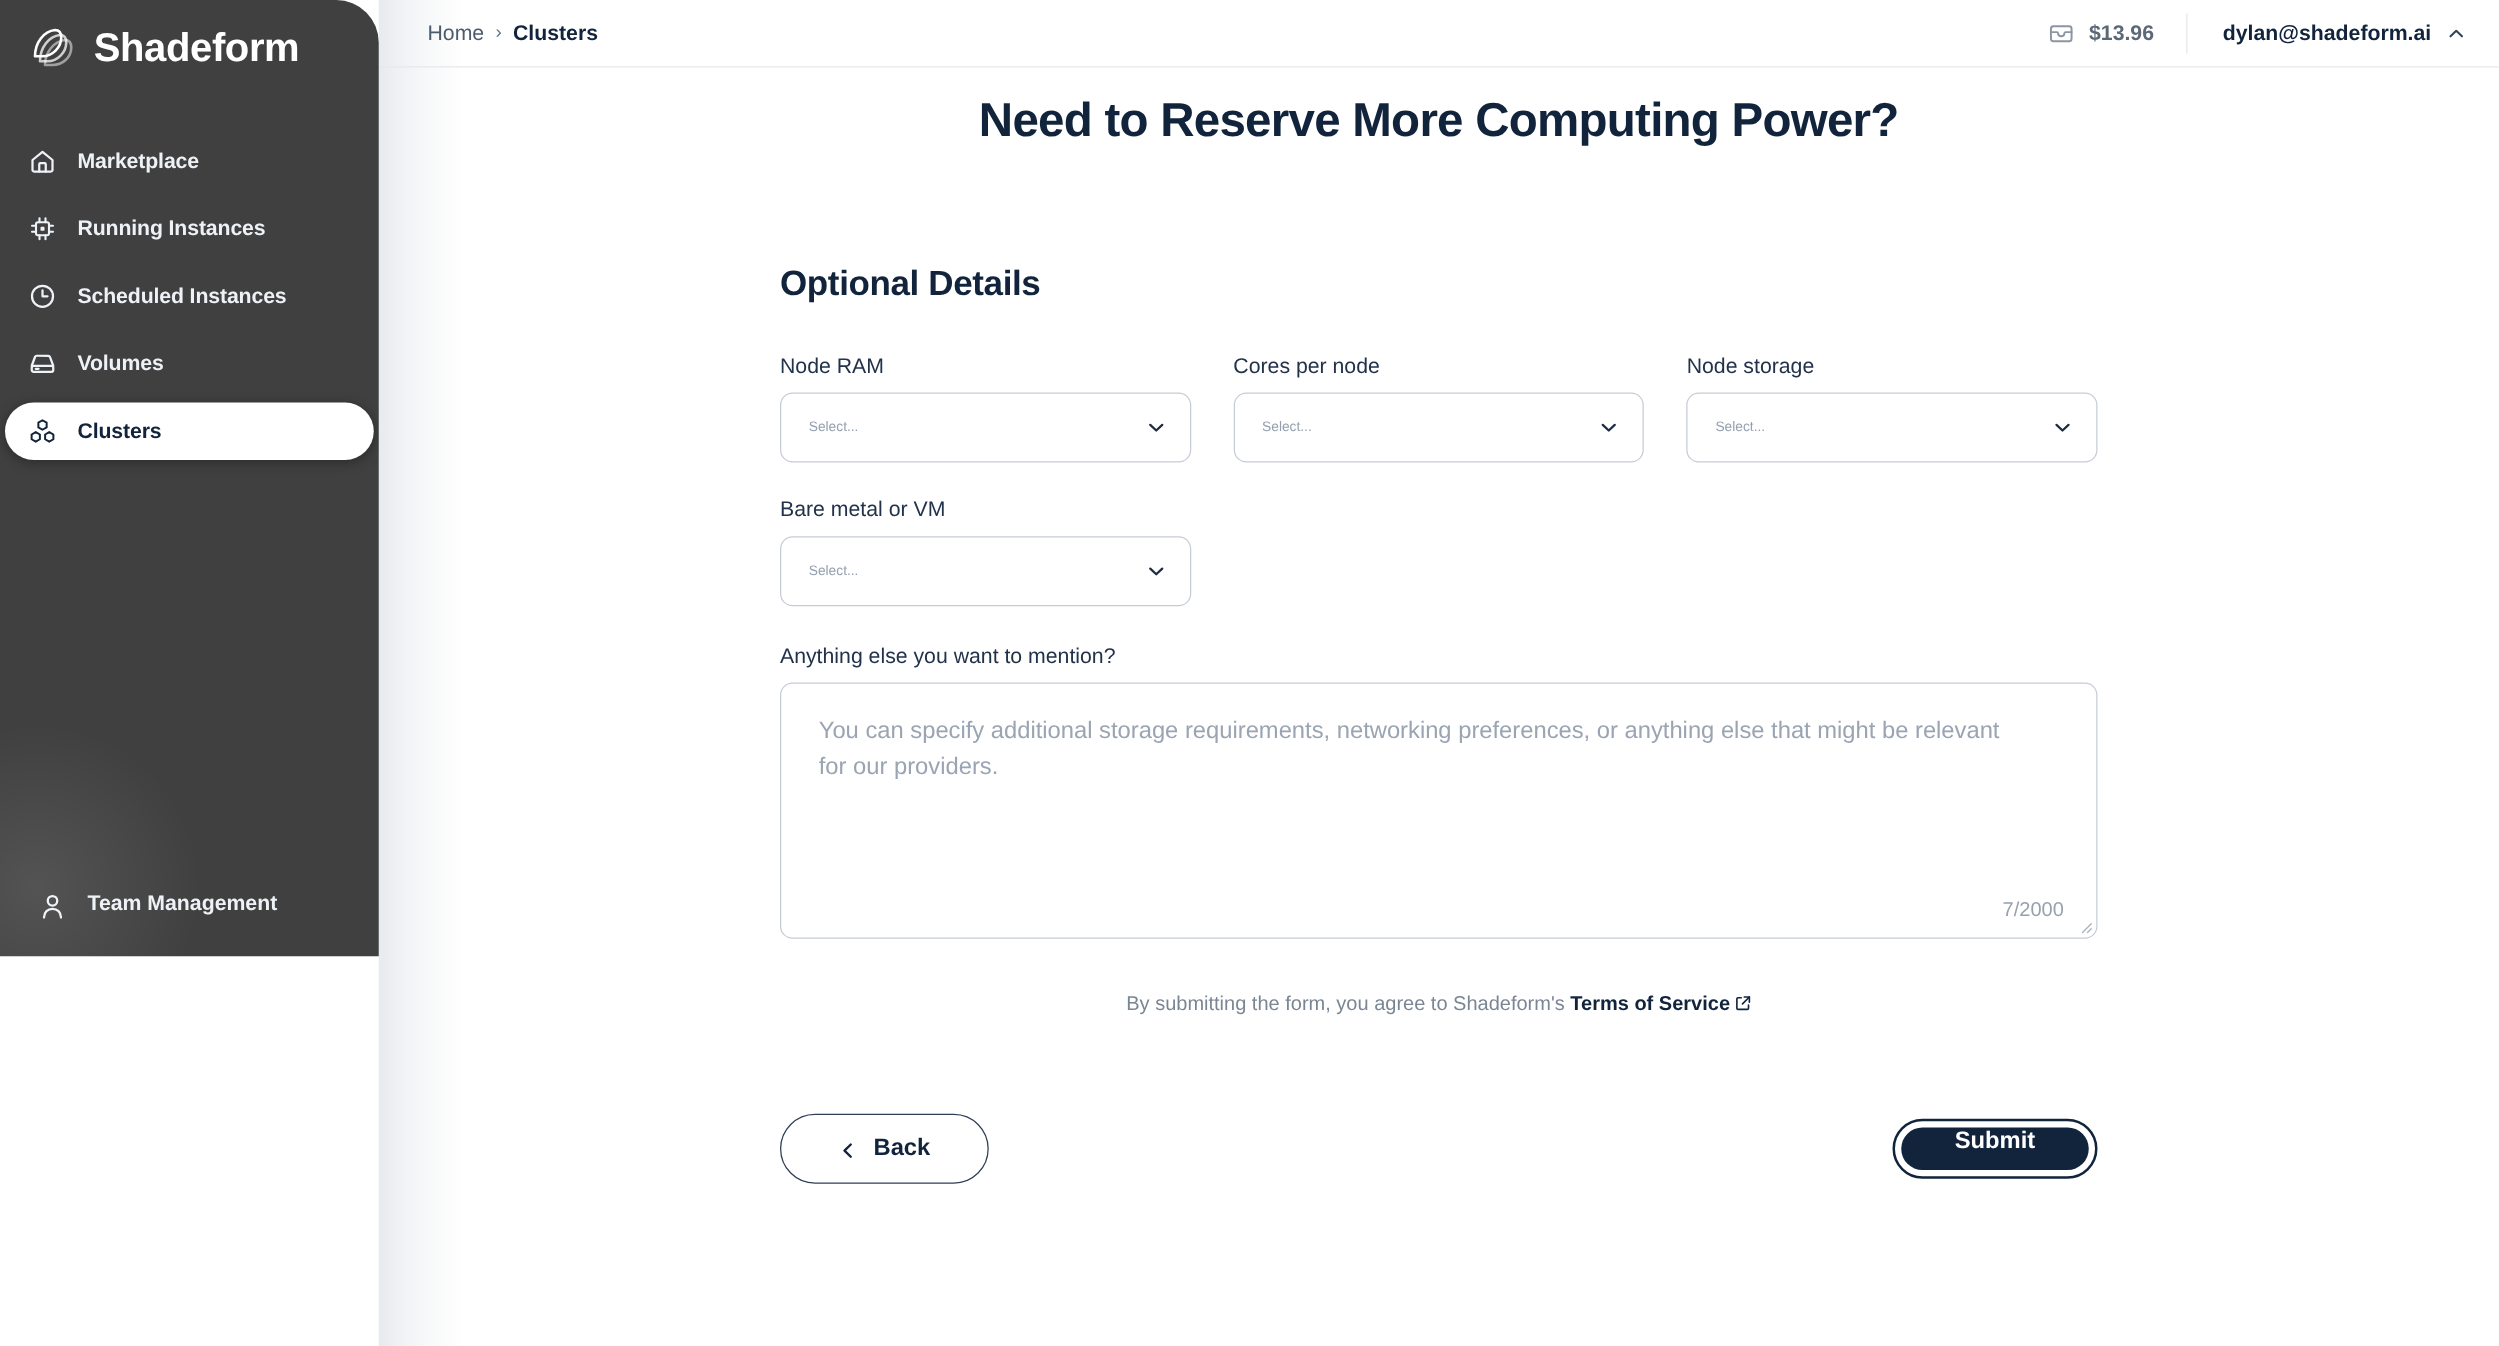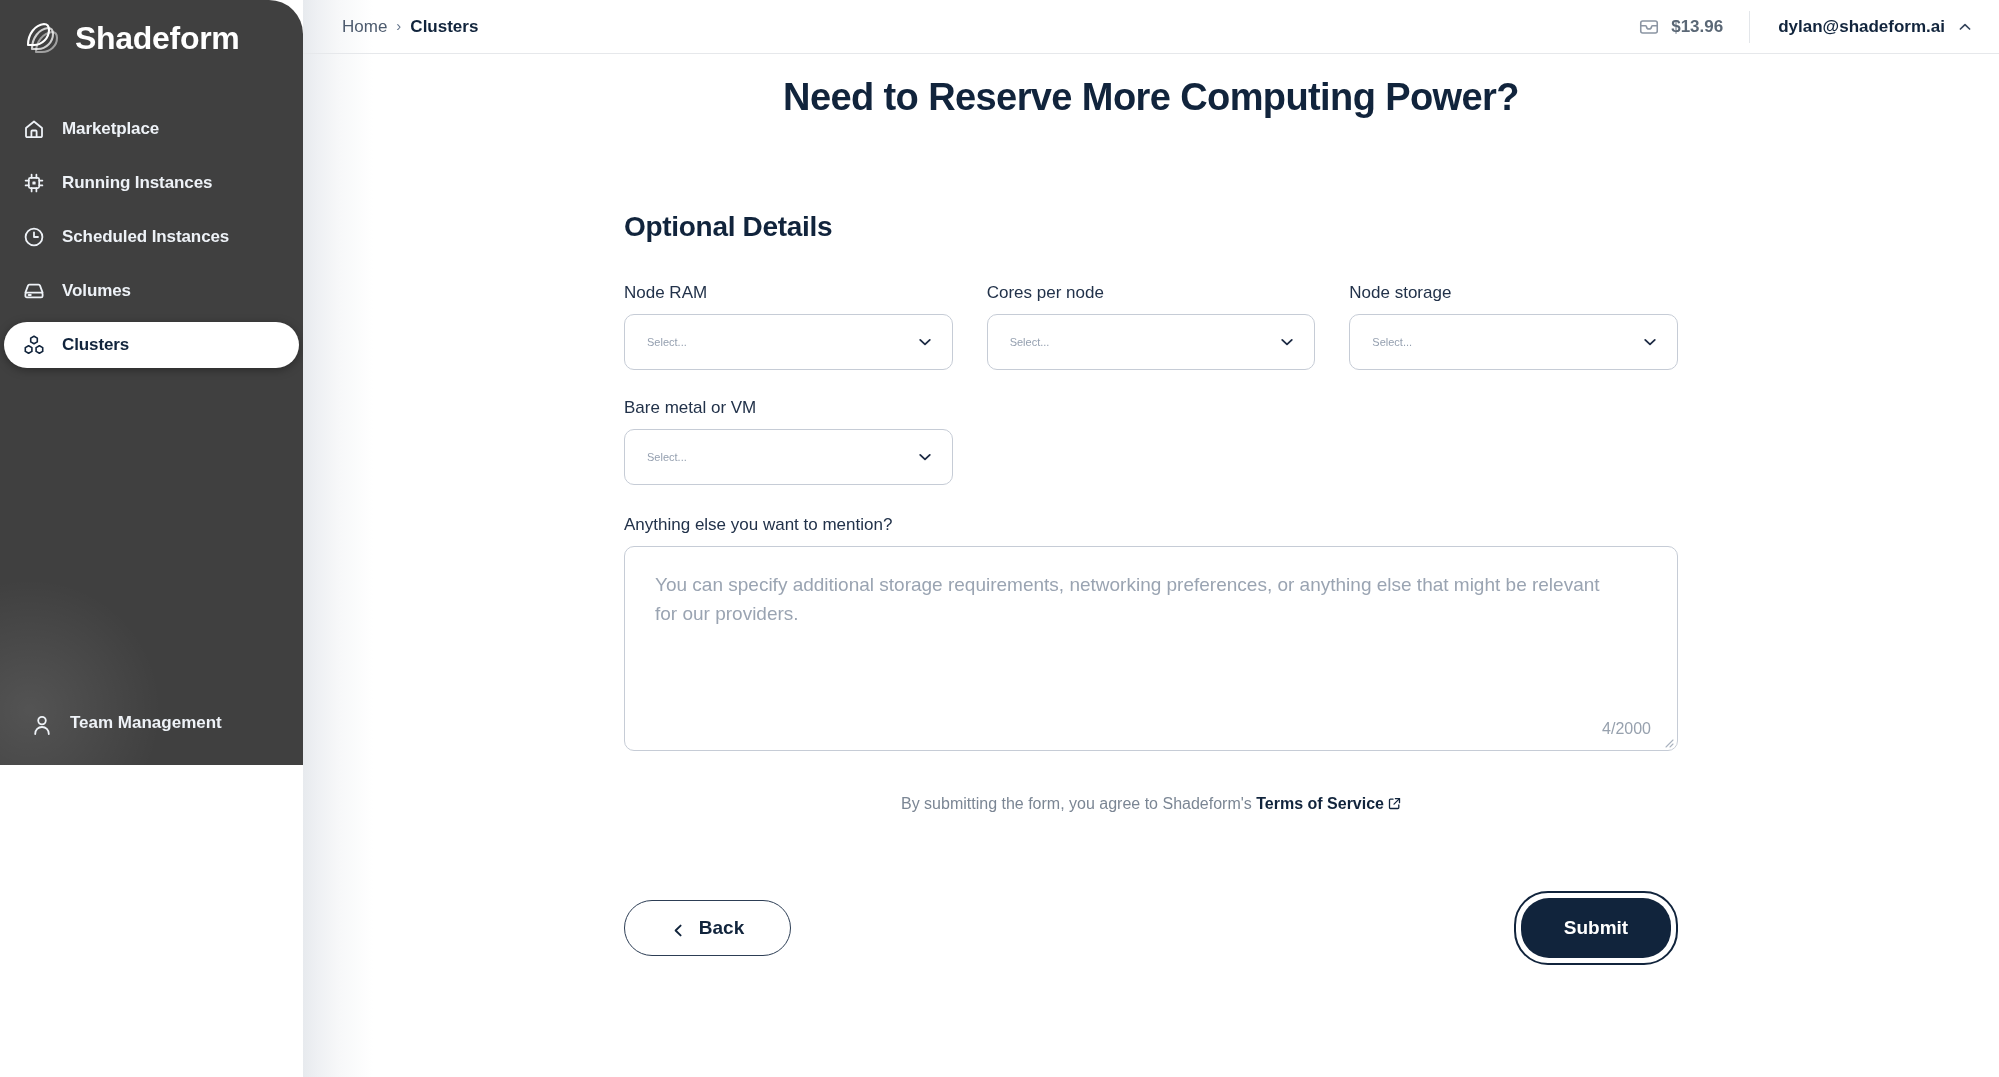--- a/index.html
+++ b/index.html
@@ -294,30 +294,30 @@
 
   .submit-wrap {
     position: relative;
     padding: 5px;
     border-radius: 34px;
     border: 2px solid #11243c;
     background: #ffffff;
   }
   .btn-submit {
     width: 150px;
-    height: 60px;
+    height: 34px;
     border-radius: 28px;
     border: none;
     background: #11243c;
     color: #ffffff;
     font-size: 19px;
     font-weight: bold;
     cursor: pointer;
     display: flex;
-    align-items: center;
+    align-items: flex-start;
     justify-content: center;
   }
 </style>
 </head>
 <body>
 
 <div id="app">
 
   <aside id="sidebar">
 
@@ -491,21 +491,21 @@
               </span>
             </div>
           </div>
 
         </div>
 
         <div class="ta-block">
           <div class="field-label">Anything else you want to mention?</div>
           <div class="textarea-box">
             <div class="ta-placeholder">You can specify additional storage requirements, networking preferences, or anything else that might be relevant for our providers.</div>
-            <div class="ta-counter">4/2000</div>
+            <div class="ta-counter">7/2000</div>
             <span class="ta-resize">
               <svg viewBox="0 0 13 13" width="13" height="13" fill="none" stroke="#a9b2bf" stroke-width="1.1" stroke-linecap="round">
                 <path d="M12 5 L5 12 M12 9 L9 12"></path>
               </svg>
             </span>
           </div>
         </div>
 
         <div class="tos">
           <span>By submitting the form, you agree to Shadeform's </span><span class="tos-link">Terms of Service</span><span class="tos-ext"><svg viewBox="0 0 13 13" width="13" height="13" fill="none" stroke="#11243c" stroke-width="1.3" stroke-linejoin="round" stroke-linecap="round">

